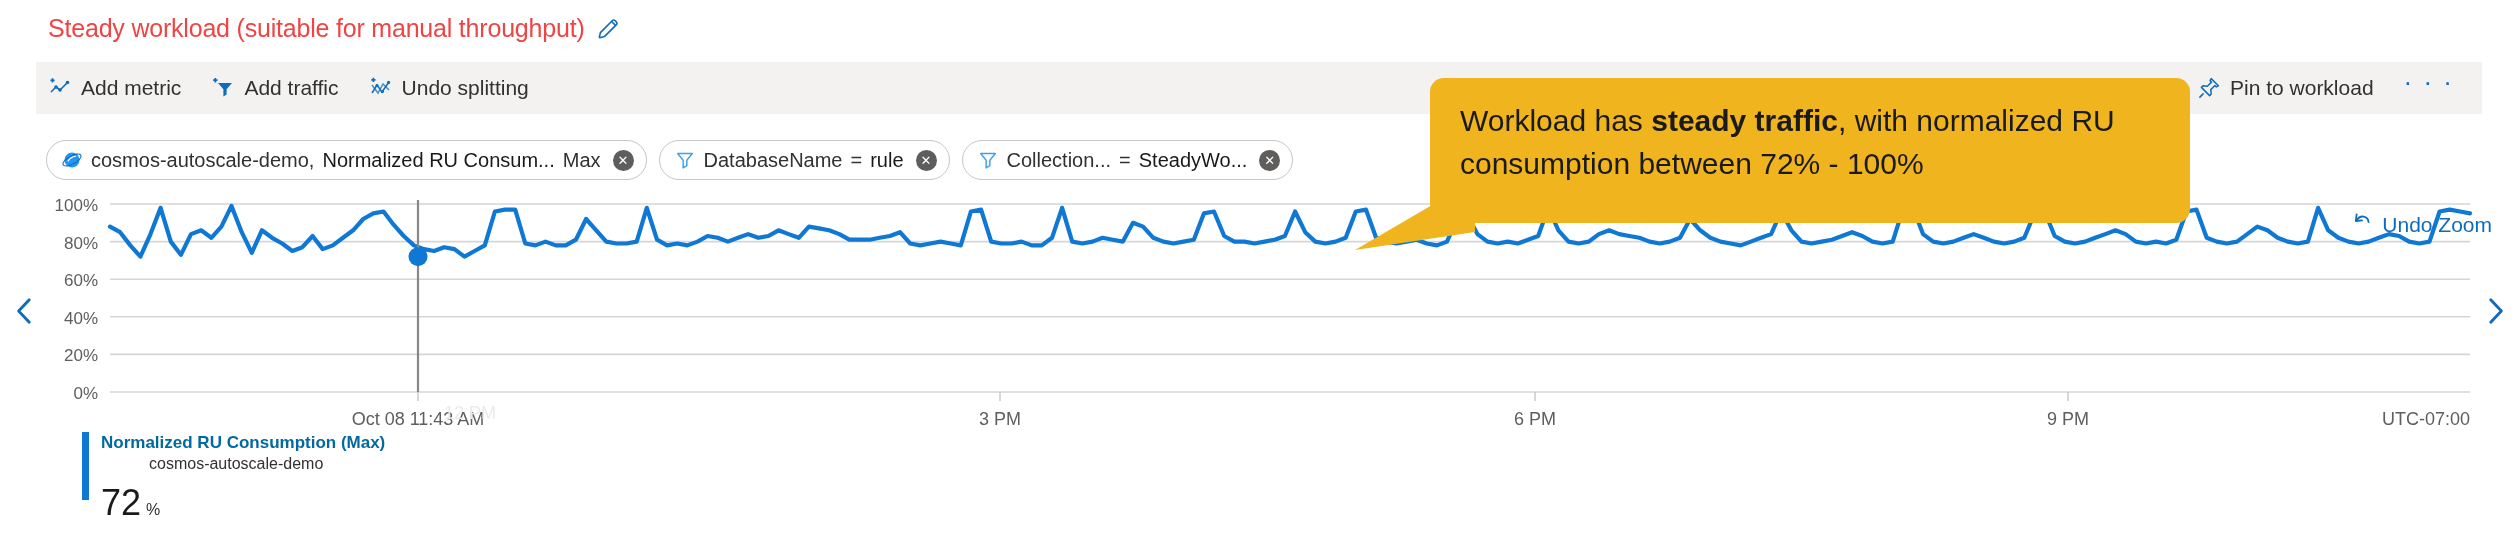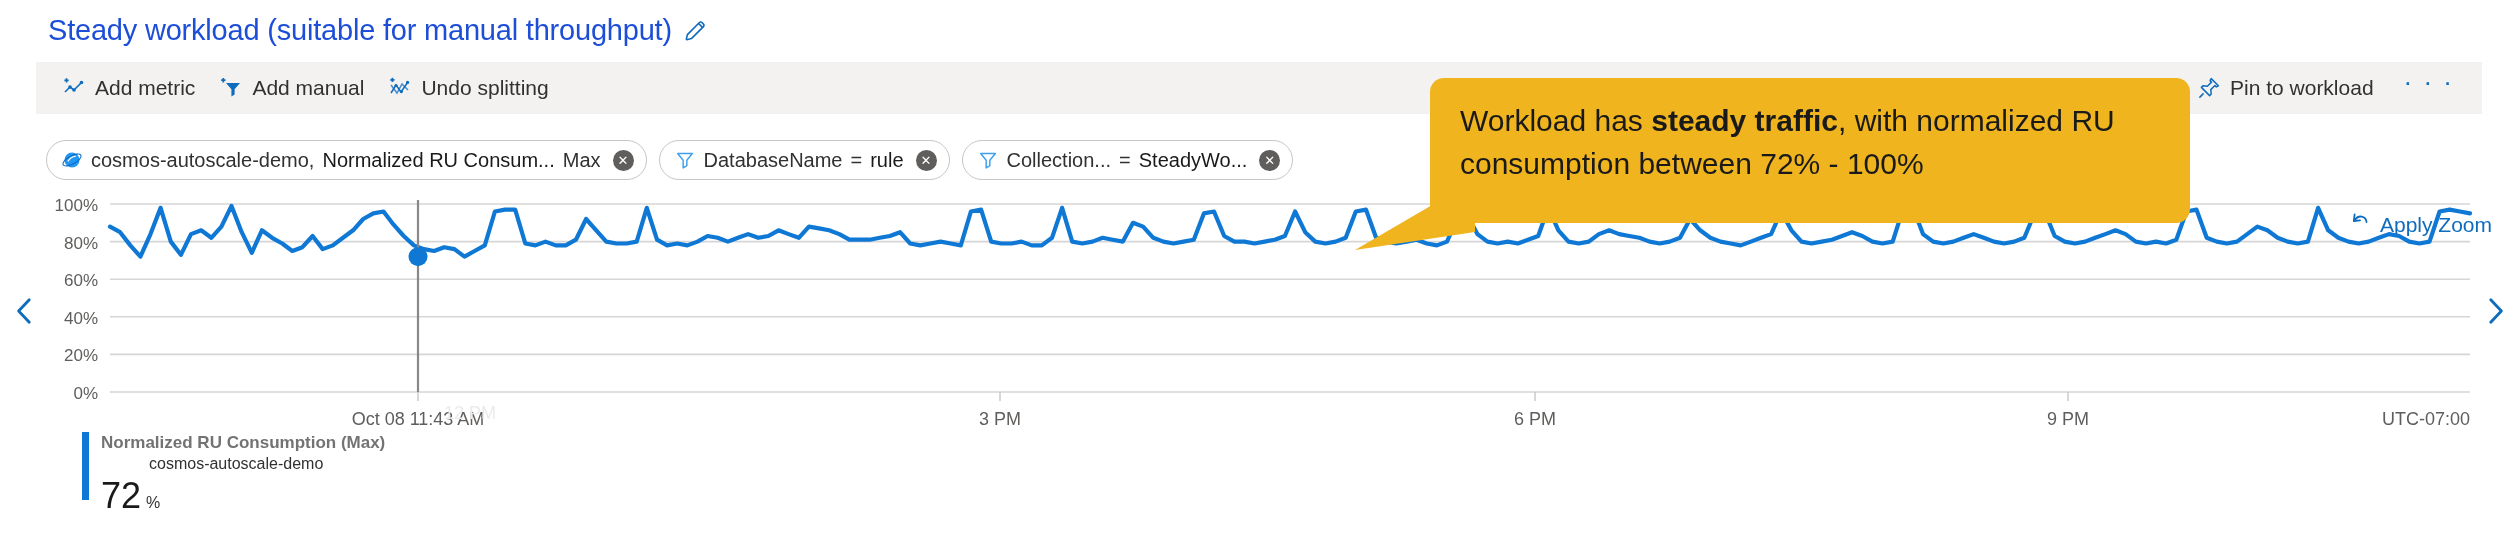--- a/index.html
+++ b/index.html
@@ -11,33 +11,33 @@
     overflow: hidden;
   }
   .page { position: relative; width: 2518px; height: 535px; background:#fff; }
 
   
   .title-row {
     position: absolute; left: 48px; top: 14px;
     display: flex; align-items: center; gap: 10px;
   }
   .chart-title {
-    font-size: 29px; color: #1d4ed8; letter-spacing: -0.2px;
+    font-size: 25px; color: #ef4444; letter-spacing: -0.2px;
     white-space: nowrap;
   }
   .edit-pencil { width: 26px; height: 26px; display:block; cursor:pointer; }
 
   
   .command-bar {
     position: absolute; left: 36px; top: 62px;
     width: 2446px; height: 52px;
     background: #f3f2f1;
     display: flex; align-items: center;
   }
-  .cmd-left { display:flex; align-items:center; gap: 0; padding-left: 14px; }
+  .cmd-left { display:flex; align-items:center; gap: 6px; }
   .cmd-right { position:absolute; right: 16px; top:0; height:52px;
                display:flex; align-items:center; gap: 6px; }
   .cmd-btn {
     display:flex; align-items:center; gap: 9px;
     padding: 6px 12px; border: none; background: transparent;
     font-family: "Liberation Sans", sans-serif;
     font-size: 21px; color: #323130; cursor: pointer; white-space: nowrap;
   }
   .cmd-btn svg { display:block; flex:none; }
   .cmd-ellipsis {
@@ -81,23 +81,23 @@
     display:flex; align-items:center; gap:8px;
     color:#0f6cbd; font-size: 21px; cursor:pointer; white-space:nowrap;
   }
 
   .plot { position:absolute; left: 0; top: 0; width: 2518px; height: 250px; }
 
   
   .legend { position: absolute; left: 82px; top: 432px; display:flex; gap: 12px; }
   .legend-swatch { width: 7px; background: #0f78d4; height: 68px; flex:none; }
   .legend-text { display:flex; flex-direction:column; }
-  .legend-metric { font-size: 17px; font-weight: 700; color:#737373; line-height: 1.25; }
+  .legend-metric { font-size: 17px; font-weight: 700; color:#0369a1; line-height: 1.25; }
   .legend-res { font-size: 16px; color:#323130; line-height: 1.35; margin-left: 48px; }
-  .legend-value { display:flex; align-items: baseline; gap: 5px; margin-top: 3px; }
+  .legend-value { display:flex; align-items: baseline; gap: 5px; margin-top: 10px; }
   .legend-number { font-size: 36px; color:#1b1a19; line-height: 1; }
   .legend-unit { font-size: 16px; color:#323130; }
 
   
   .callout {
     position:absolute; left: 1430px; top: 78px;
     width: 760px; min-height: 134px;
     background: #efb41e; border-radius: 14px;
     padding: 22px 30px 38px 30px;
     font-size: 30px; color: #1a1a1a; line-height: 1.42;
@@ -140,21 +140,21 @@
         <span>Add metric</span>
       </button>
 
       <button class="cmd-btn">
         <span>
           <svg width="24" height="24" viewBox="0 0 24 24">
             <path d="M7 7h14l-5.4 6.2v5.3l-3.2 2v-7.3z" fill="#0f6cbd"></path>
             <path d="M4.3 2v4.4M2.1 4.2h4.4" stroke="#0f6cbd" stroke-width="1.8"></path>
           </svg>
         </span>
-        <span>Add manual</span>
+        <span>Add traffic</span>
       </button>
 
       <button class="cmd-btn">
         <span>
           <svg width="24" height="24" viewBox="0 0 24 24">
             <path d="M3 17 L8 9 L13 16 L20 6" stroke="#0f6cbd" stroke-width="1.5" fill="none"></path>
             <path d="M3 9 L9 17 L14 8 L20 14" stroke="#0f6cbd" stroke-width="1.5" fill="none" opacity="0.75"></path>
             <circle cx="8" cy="9.5" r="1.6" fill="#0f6cbd"></circle>
             <circle cx="13.4" cy="15.6" r="1.6" fill="#0f6cbd"></circle>
             <circle cx="19.6" cy="6.4" r="1.6" fill="#0f6cbd"></circle>
@@ -244,21 +244,21 @@
       </svg>
     </span>
 
     <div class="undo-zoom">
       <span>
         <svg width="24" height="24" viewBox="0 0 24 24">
           <path d="M6.5 10.5c3.5-6 11.5-5 12 1.5" stroke="#0f6cbd" stroke-width="1.8" fill="none" stroke-linecap="round"></path>
           <path d="M6.6 4.5 L5.8 11 L12 10.3" stroke="#0f6cbd" stroke-width="1.8" fill="none" stroke-linecap="round" stroke-linejoin="round"></path>
         </svg>
       </span>
-      <span>Apply Zoom</span>
+      <span>Undo Zoom</span>
     </div>
 
     <svg class="plot" id="plot-svg" viewBox="0 0 2518 250" preserveAspectRatio="none">
         <line x1="110" y1="8" x2="2470" y2="8" stroke="#d6d6d6" stroke-width="1.6"></line>
         <text x="98" y="15" text-anchor="end" font-family="&quot;Liberation Sans&quot;, sans-serif" font-size="17" fill="#605e5c">100%</text>
         <line x1="110" y1="45.599999999999994" x2="2470" y2="45.599999999999994" stroke="#d6d6d6" stroke-width="1.6"></line>
         <text x="98" y="52.599999999999994" text-anchor="end" font-family="&quot;Liberation Sans&quot;, sans-serif" font-size="17" fill="#605e5c">80%</text>
         <line x1="110" y1="83.2" x2="2470" y2="83.2" stroke="#d6d6d6" stroke-width="1.6"></line>
         <text x="98" y="90.2" text-anchor="end" font-family="&quot;Liberation Sans&quot;, sans-serif" font-size="17" fill="#605e5c">60%</text>
         <line x1="110" y1="120.8" x2="2470" y2="120.8" stroke="#d6d6d6" stroke-width="1.6"></line>

